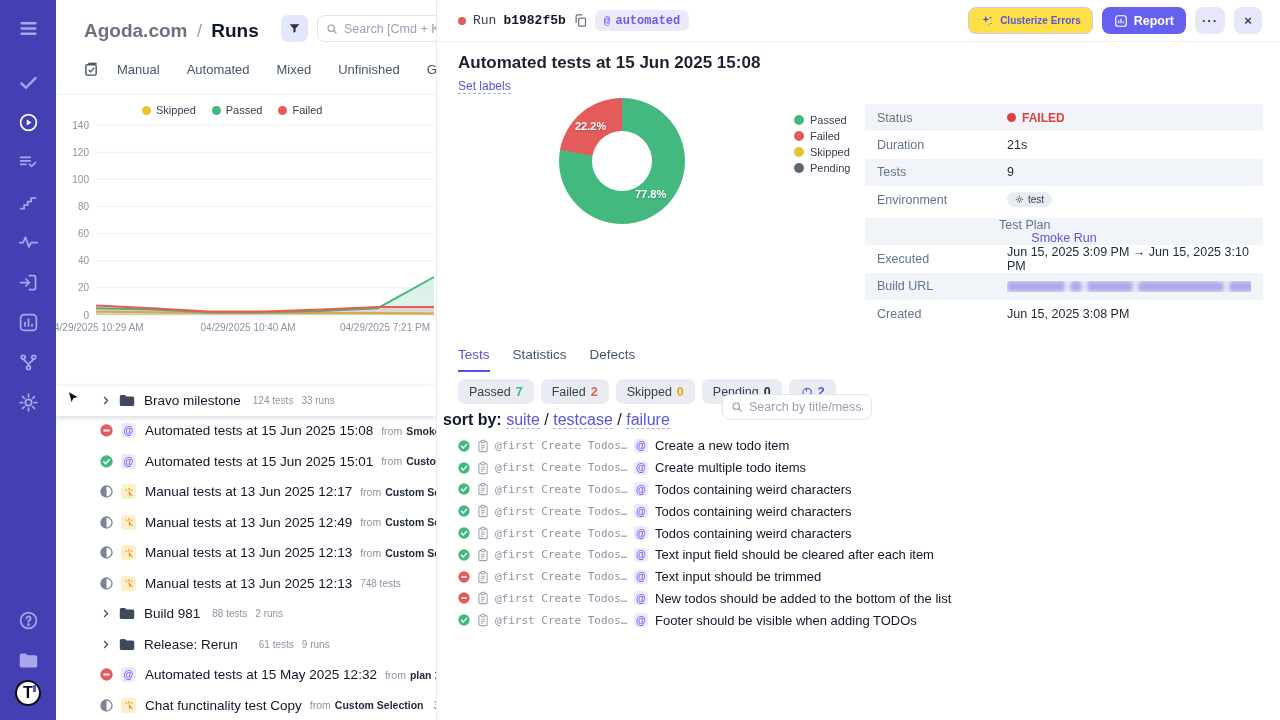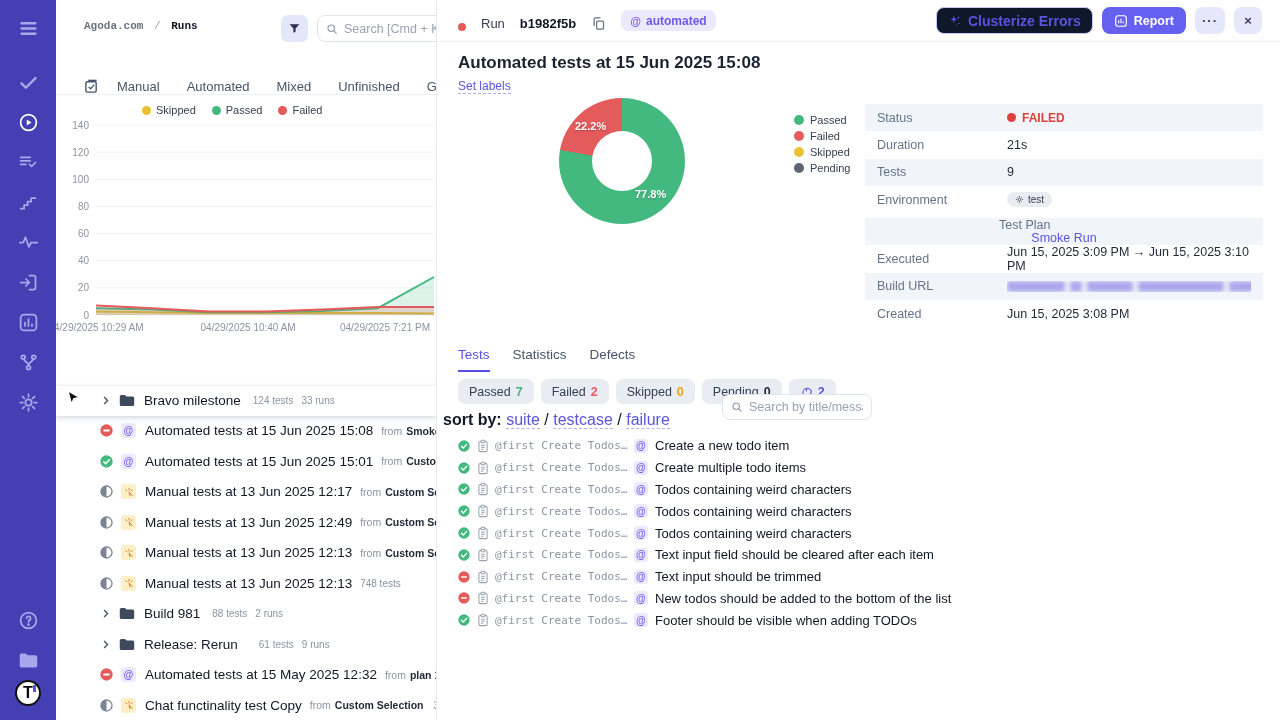--- a/index.html
+++ b/index.html
@@ -18,37 +18,37 @@
   .sb-spacer { flex:1; }
   .sb-logo { width:26px; height:26px; border-radius:50%; background:#fff; color:#0b0b0b;
     font-weight:bold; font-size:16px; display:flex; align-items:center; justify-content:center;
     margin-bottom:14px; border:2px solid #111; position:relative; }
   .sb-logo i { position:absolute; right:3px; top:3px; width:3px; height:7px; background:#5a55e0; }
 
   
   .left-panel { position:absolute; left:56px; top:0; width:381px; height:720px; background:#fff;
     border-right:1px solid #e6e9f0; overflow:hidden; }
   .lp-header { position:absolute; left:0; top:0; width:100%; height:58px; }
-  .breadcrumb { position:absolute; left:28px; top:20px; font-size:11px; font-weight:bold; white-space:nowrap;font-family:Liberation Mono, monospace; }
+  .breadcrumb { position:absolute; left:28px; top:20px; font-size:19px; font-weight:bold; white-space:nowrap; }
   .breadcrumb .proj { color:#6b7280; }
   .breadcrumb .sep { color:#9aa3b2; font-weight:normal; padding:0 4px; }
   .breadcrumb .cur { color:#111827; }
   .icon-btn { border:none; cursor:pointer; display:flex; align-items:center; justify-content:center; }
   .filter-btn { position:absolute; left:225px; top:15px; width:27px; height:27px; border-radius:7px;
     background:#e4e6fa; color:#2e2e4e; }
   .filter-btn svg { width:13px; height:13px; }
   .searchbox { position:absolute; left:261px; top:15px; width:148px; height:27px; border:1px solid #e0e4ec;
     border-radius:8px; background:#fff; display:flex; align-items:center; padding:0 8px; gap:6px; }
   .searchbox svg { width:12px; height:12px; stroke:#9aa3b2; flex:none; }
   .searchbox input { border:none; outline:none; width:100%; font-size:12.5px; color:#334155;
     font-family:"Liberation Sans",sans-serif; background:transparent; }
   .searchbox input::placeholder { color:#9aa3b2; }
 
   .lp-tabs { position:absolute; left:0; top:62px; width:100%; height:33px; border-bottom:1px solid #edf0f4;
-    display:flex; align-items:flex-end; padding-left:28px; gap:0; }
+    display:flex; align-items:flex-start; padding-left:28px; gap:0; }
   .lp-tabs .tabicon { color:#475569; margin-right:18px; display:flex; }
   .lp-tabs .tabicon svg { width:15px; height:15px; }
   .lp-tab { font-size:13px; color:#475569; margin-right:27px; cursor:pointer; white-space:nowrap; }
 
   
   .trend-legend { position:absolute; left:86px; top:104px; display:flex; gap:16px; align-items:center; }
   .tl-item { display:flex; align-items:center; gap:5px; font-size:11px; color:#374151; }
   .tl-dot { width:9px; height:9px; border-radius:50%; }
   #trend-svg { position:absolute; left:0; top:118px; }
   .trend-xlabels { position:absolute; left:0; top:322px; width:381px; height:14px; font-size:10px; color:#8b95a3; }
@@ -77,31 +77,31 @@
   .rmeta { font-size:10px; color:#8b95a3; margin-right:8px; }
   .env-pill { display:inline-flex; align-items:center; gap:4px; background:#e9ecf1; color:#374151;
     font-size:10px; border-radius:9px; padding:2px 8px; margin-right:8px; }
   .env-pill svg { width:9px; height:9px; }
   .mouse-cursor { position:absolute; left:10px; top:390px; z-index:5; }
 
   
   .right-panel { position:absolute; left:437px; top:0; width:843px; height:720px; background:#fff; }
   .rp-header { position:absolute; left:0; top:0; width:100%; height:42px; border-bottom:1px solid #eef0f5;
     display:flex; align-items:center; padding:0 18px 0 21px; }
-  .rp-run { display:flex; align-items:flex-end; gap:15px; font-size:13px; color:#374151; }
+  .rp-run { display:flex; align-items:center; gap:7px; font-size:13px; color:#374151;font-family:Liberation Mono, monospace; }
   .dot { width:8px; height:8px; border-radius:50%; display:inline-block; }
   .rp-run b { color:#111827; }
   .copy-btn { background:none; color:#6b7280; }
   .copy-btn svg { width:15px; height:15px; }
   .badge-auto { display:inline-flex; align-items:center; gap:5px; background:#ece9fd; border-radius:7px;
     height:21px; padding:0 9px; font-size:12px; font-weight:bold; color:#6d5be8; }
   .badge-auto .at { font-size:11px; color:#7b5cf0; font-weight:bold; }
   .rp-actions { margin-left:auto; display:flex; align-items:center; gap:9px; }
-  .btn-clusterize { height:27px; border-radius:8px; border:1px solid #c9c6f8; background:#0f172a; color:#5a55e0;
-    font-size:14px; font-weight:bold; display:flex; align-items:center; gap:6px; padding:0 11px; }
+  .btn-clusterize { height:27px; border-radius:8px; border:1px solid #c9c6f8; background:#fde047; color:#5a55e0;
+    font-size:10px; font-weight:bold; display:flex; align-items:center; gap:6px; padding:0 11px; }
   .btn-clusterize svg { width:14px; height:14px; }
   .btn-report { height:27px; border-radius:8px; border:none; background:#6660f1; color:#fff; font-size:12.5px;
     font-weight:bold; display:flex; align-items:center; gap:6px; padding:0 12px; }
   .btn-report svg { width:14px; height:14px; }
   .btn-sq { height:27px; border-radius:8px; background:#e7e7fb; color:#3a3a5c; font-size:13px; font-weight:bold; }
   .btn-more { width:30px; letter-spacing:1px; }
   .btn-x { width:28px; }
 
   .rp-title { position:absolute; left:21px; top:53px; font-size:17px; font-weight:bold; color:#1c2330; }
   .set-labels { position:absolute; left:21px; top:79px; font-size:12px; color:#5a55e0;

